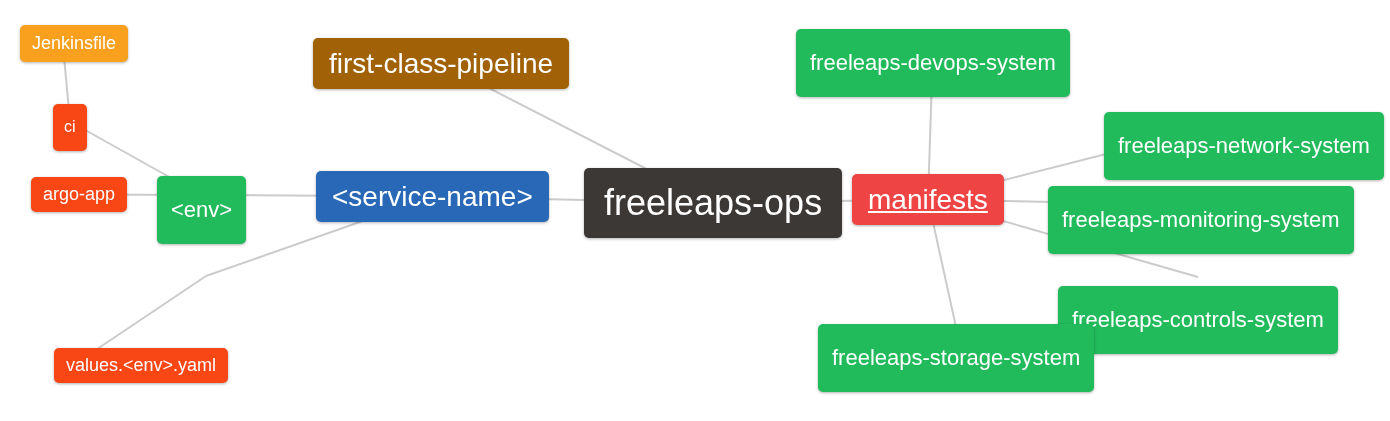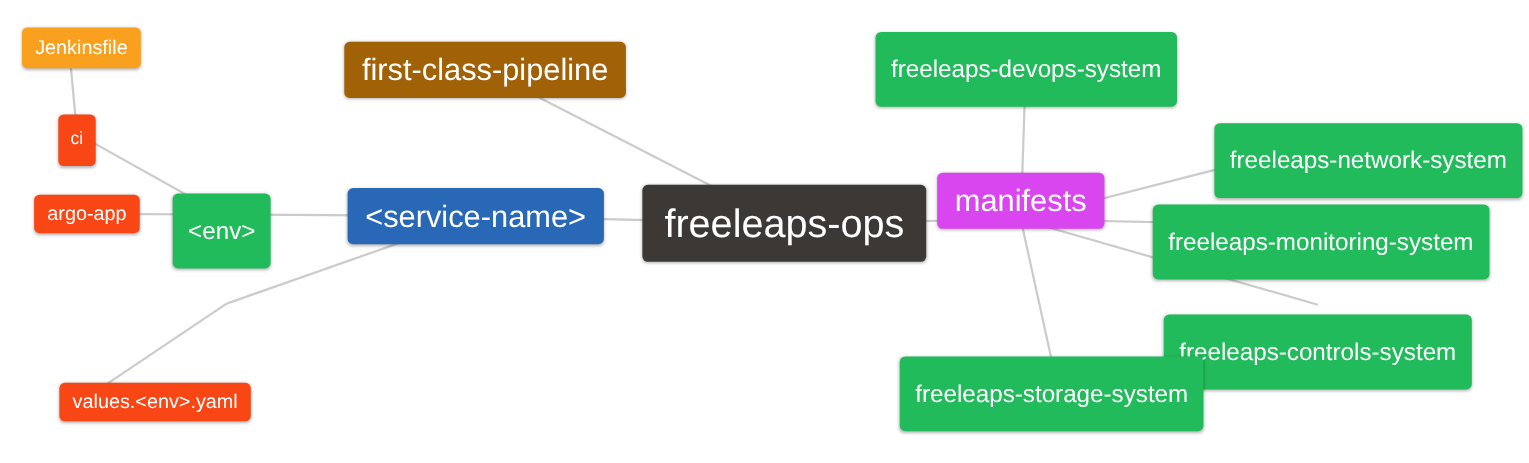--- a/index.html
+++ b/index.html
@@ -49,21 +49,21 @@
       <line x1="928" y1="199.5" x2="1198" y2="277" stroke="#cbcbcb" stroke-width="2"></line>
       <line x1="928" y1="199.5" x2="956" y2="327" stroke="#cbcbcb" stroke-width="2"></line>
     </svg>
 
   <div class="node xxl" style="left: 584px; top: 168px; background: rgb(60, 56, 54); color: rgb(255, 255, 255);">freeleaps-ops</div>
 
   <div class="node xl" style="left: 313px; top: 38px; background: #a16207; color: rgb(255, 255, 255);">first-class-pipeline</div>
 
   <div class="node xl" style="left: 316px; top: 171px; background: rgb(41, 104, 183); color: rgb(255, 255, 255);">&lt;service-name&gt;</div>
 
-  <div class="node xl" style="left: 852px; top: 157px; background: #d946ef; color: rgb(255, 255, 255);">manifests</div>
+  <div class="node xl" style="left: 852px; top: 174px; background: #ef4444; color: rgb(255, 255, 255); text-decoration: underline;">manifests</div>
 
   <div class="node lg" style="left: 157px; top: 176px; background: rgb(34, 187, 92); color: rgb(255, 255, 255);">&lt;env&gt;</div>
 
 
   <div class="node sm" style="left: 53px; top: 104px; background: rgb(248, 70, 21); color: rgb(255, 255, 255);">ci</div>
 
   <div class="node md" style="left: 31px; top: 177px; background: rgb(248, 70, 21); color: #ffffff;">argo-app</div>
 
   <div class="node xs" style="left: 20px; top: 25px; background: rgb(249, 161, 30); color: rgb(255, 255, 255);">Jenkinsfile</div>
 

